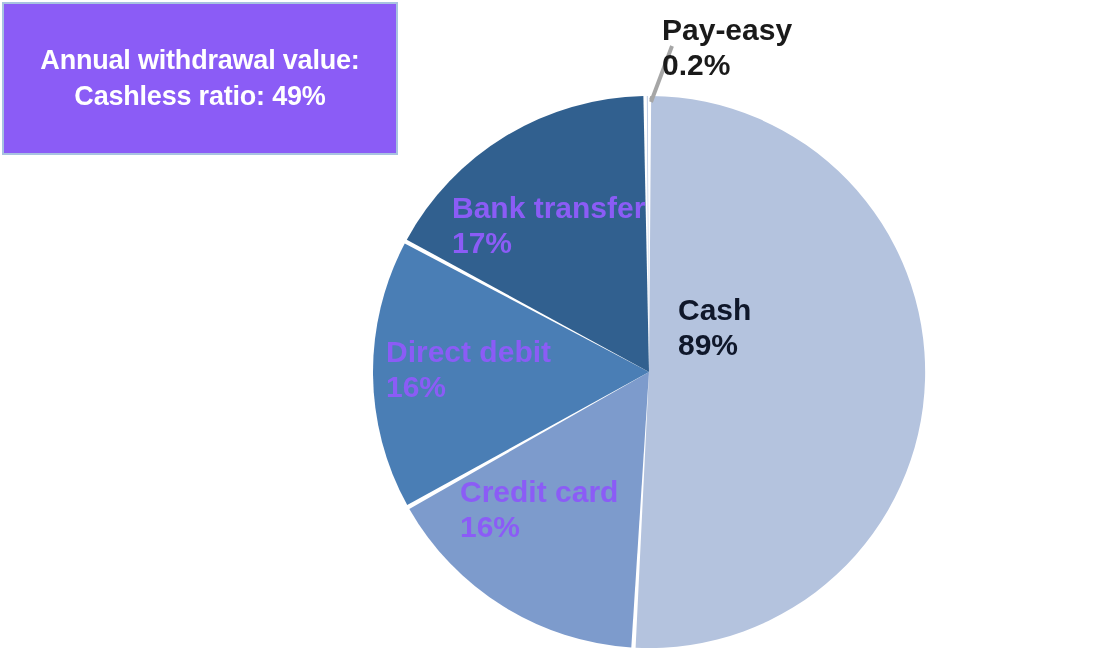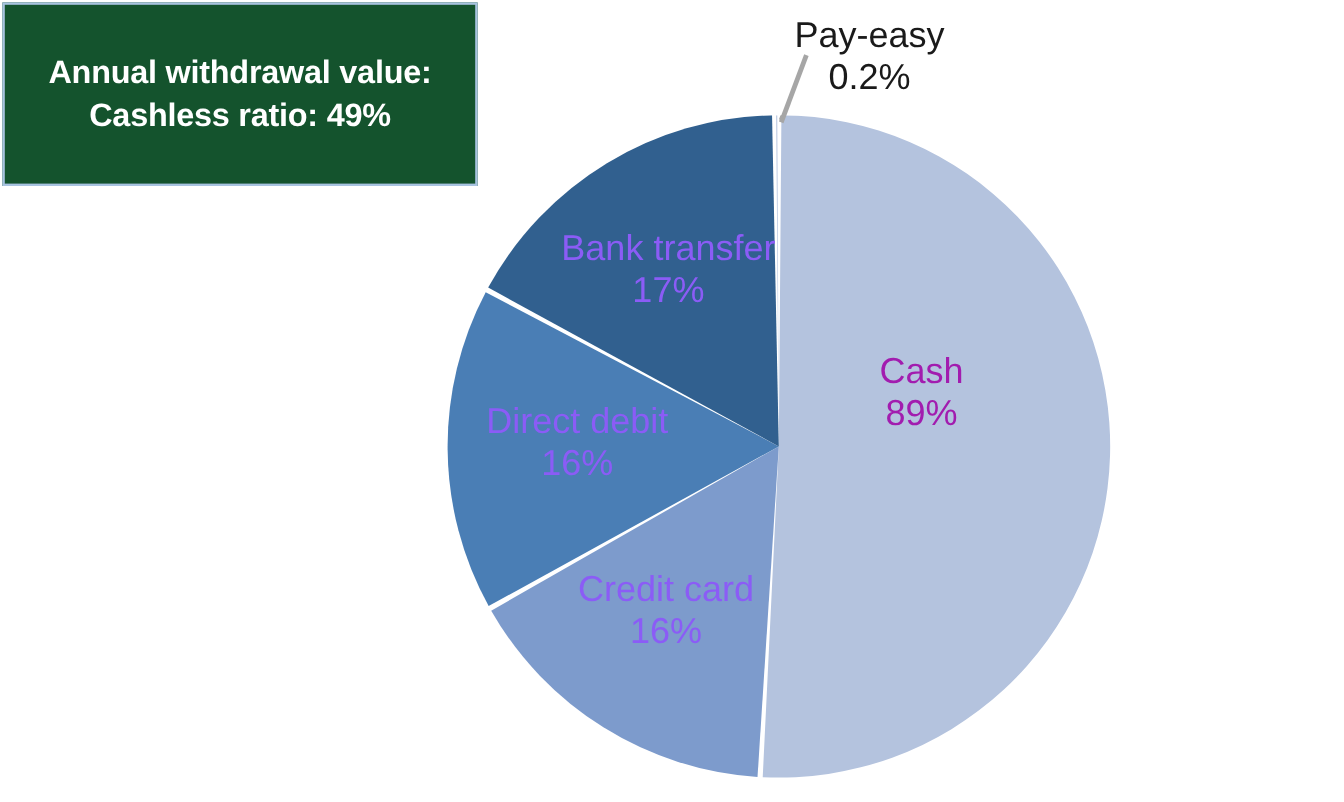--- a/index.html
+++ b/index.html
@@ -15,21 +15,21 @@
     font-family: "Liberation Sans", sans-serif;
   }
 
   
   #summary-box {
     position: absolute;
     left: 2px;
     top: 2px;
     width: 396px;
     height: 153px;
-    background: #14532d;
+    background: #8b5cf6;
     border: 2px solid #A8C3E0;
     box-sizing: border-box;
     display: flex;
     flex-direction: column;
     align-items: center;
     justify-content: center;
     color: #ffffff;
     font-size: 27px;
     font-weight: bold;
     line-height: 1.30;
@@ -44,32 +44,32 @@
     left: 370px;
     top: 96px;
     width: 558px;
     height: 554px;
   }
   #pie-chart svg { display: block; }
 
   
   .slice-label {
     position: absolute;
-    text-align: center;
+    text-align: left;
     font-size: 30px;
     line-height: 1.17;
-    font-weight: normal;
+    font-weight: bold;
     white-space: nowrap;
     pointer-events: none;
   }
   .slice-label .lbl-name { display: block; }
   .slice-label .lbl-val  { display: block; }
 
   .label-white { color: #8b5cf6; }
-  .label-dark  { color: #a21caf; }
+  .label-dark  { color: #0f172a; }
 
   #label-pay-easy {
     left: 662px;
     top: 12px;
     color: #1a1a1a;
     font-size: 30px;
   }
   #label-cash      { left: 678px; top: 292px; width: 180px; }
   #label-bank      { left: 452px; top: 190px; width: 210px; }
   #label-direct    { left: 386px; top: 334px; width: 190px; }

